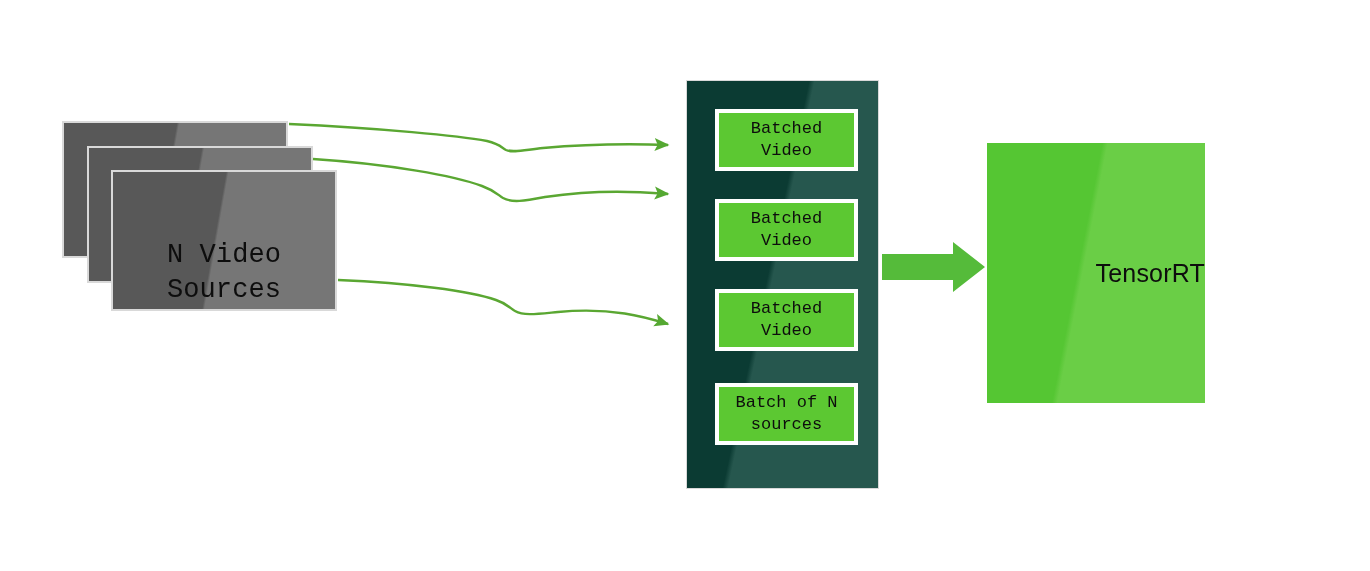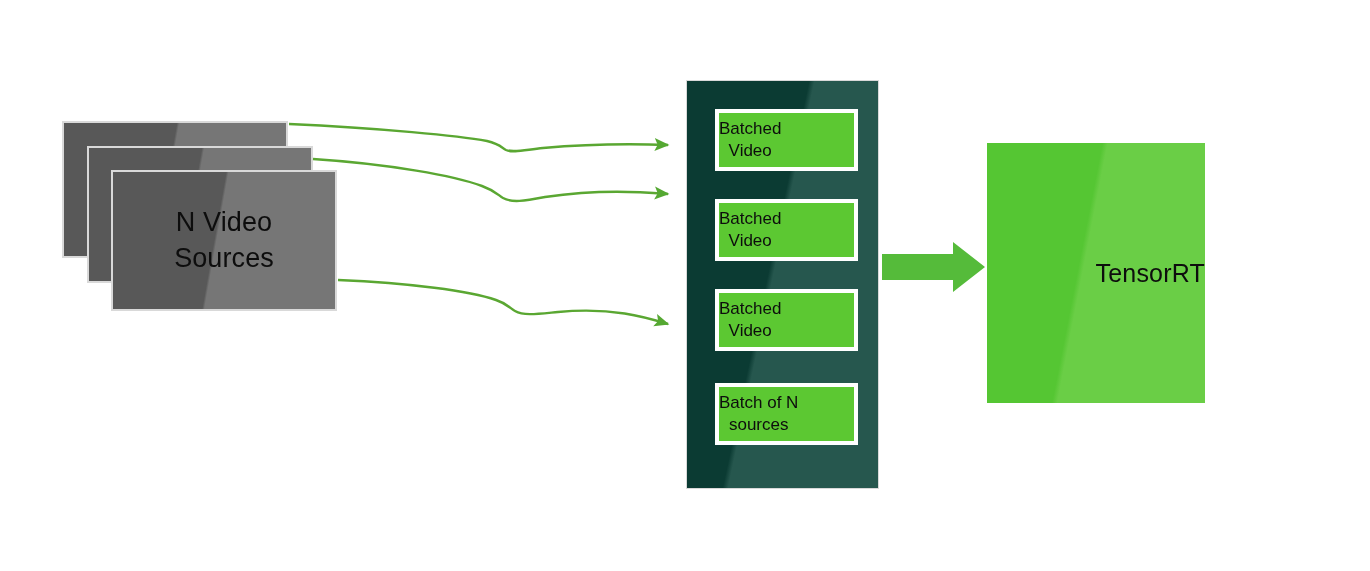--- a/index.html
+++ b/index.html
@@ -25,22 +25,23 @@
     border: 2px solid #d9d9d9;
     background:
       linear-gradient(100deg,
         #585858 0%,
         #585858 46%,
         #767676 47%,
         #767676 100%);
   }
   .video-card-front {
     display: flex;
-    align-items: center;
+    align-items: flex-end;
     justify-content: center;
+    font-family: Liberation Mono, monospace;
   }
   .video-card-label {
     color: #0d0d0d;
     font-size: 27px;
     line-height: 1.32;
     text-align: center;
     letter-spacing: 0.1px;
     white-space: pre-line;
   }
 
@@ -57,21 +58,22 @@
         #26574e 100%);
   }
 
   .batch-item {
     position: absolute;
     box-sizing: border-box;
     border: 4px solid #ffffff;
     background: #5cc832;
     display: flex;
     align-items: center;
-    justify-content: flex-start;
+    justify-content: center;
+    font-family: Liberation Mono, monospace;
   }
   .batch-item-label {
     color: #0d0d0d;
     font-size: 17px;
     line-height: 1.32;
     text-align: center;
     white-space: pre-line;
   }
 
   

